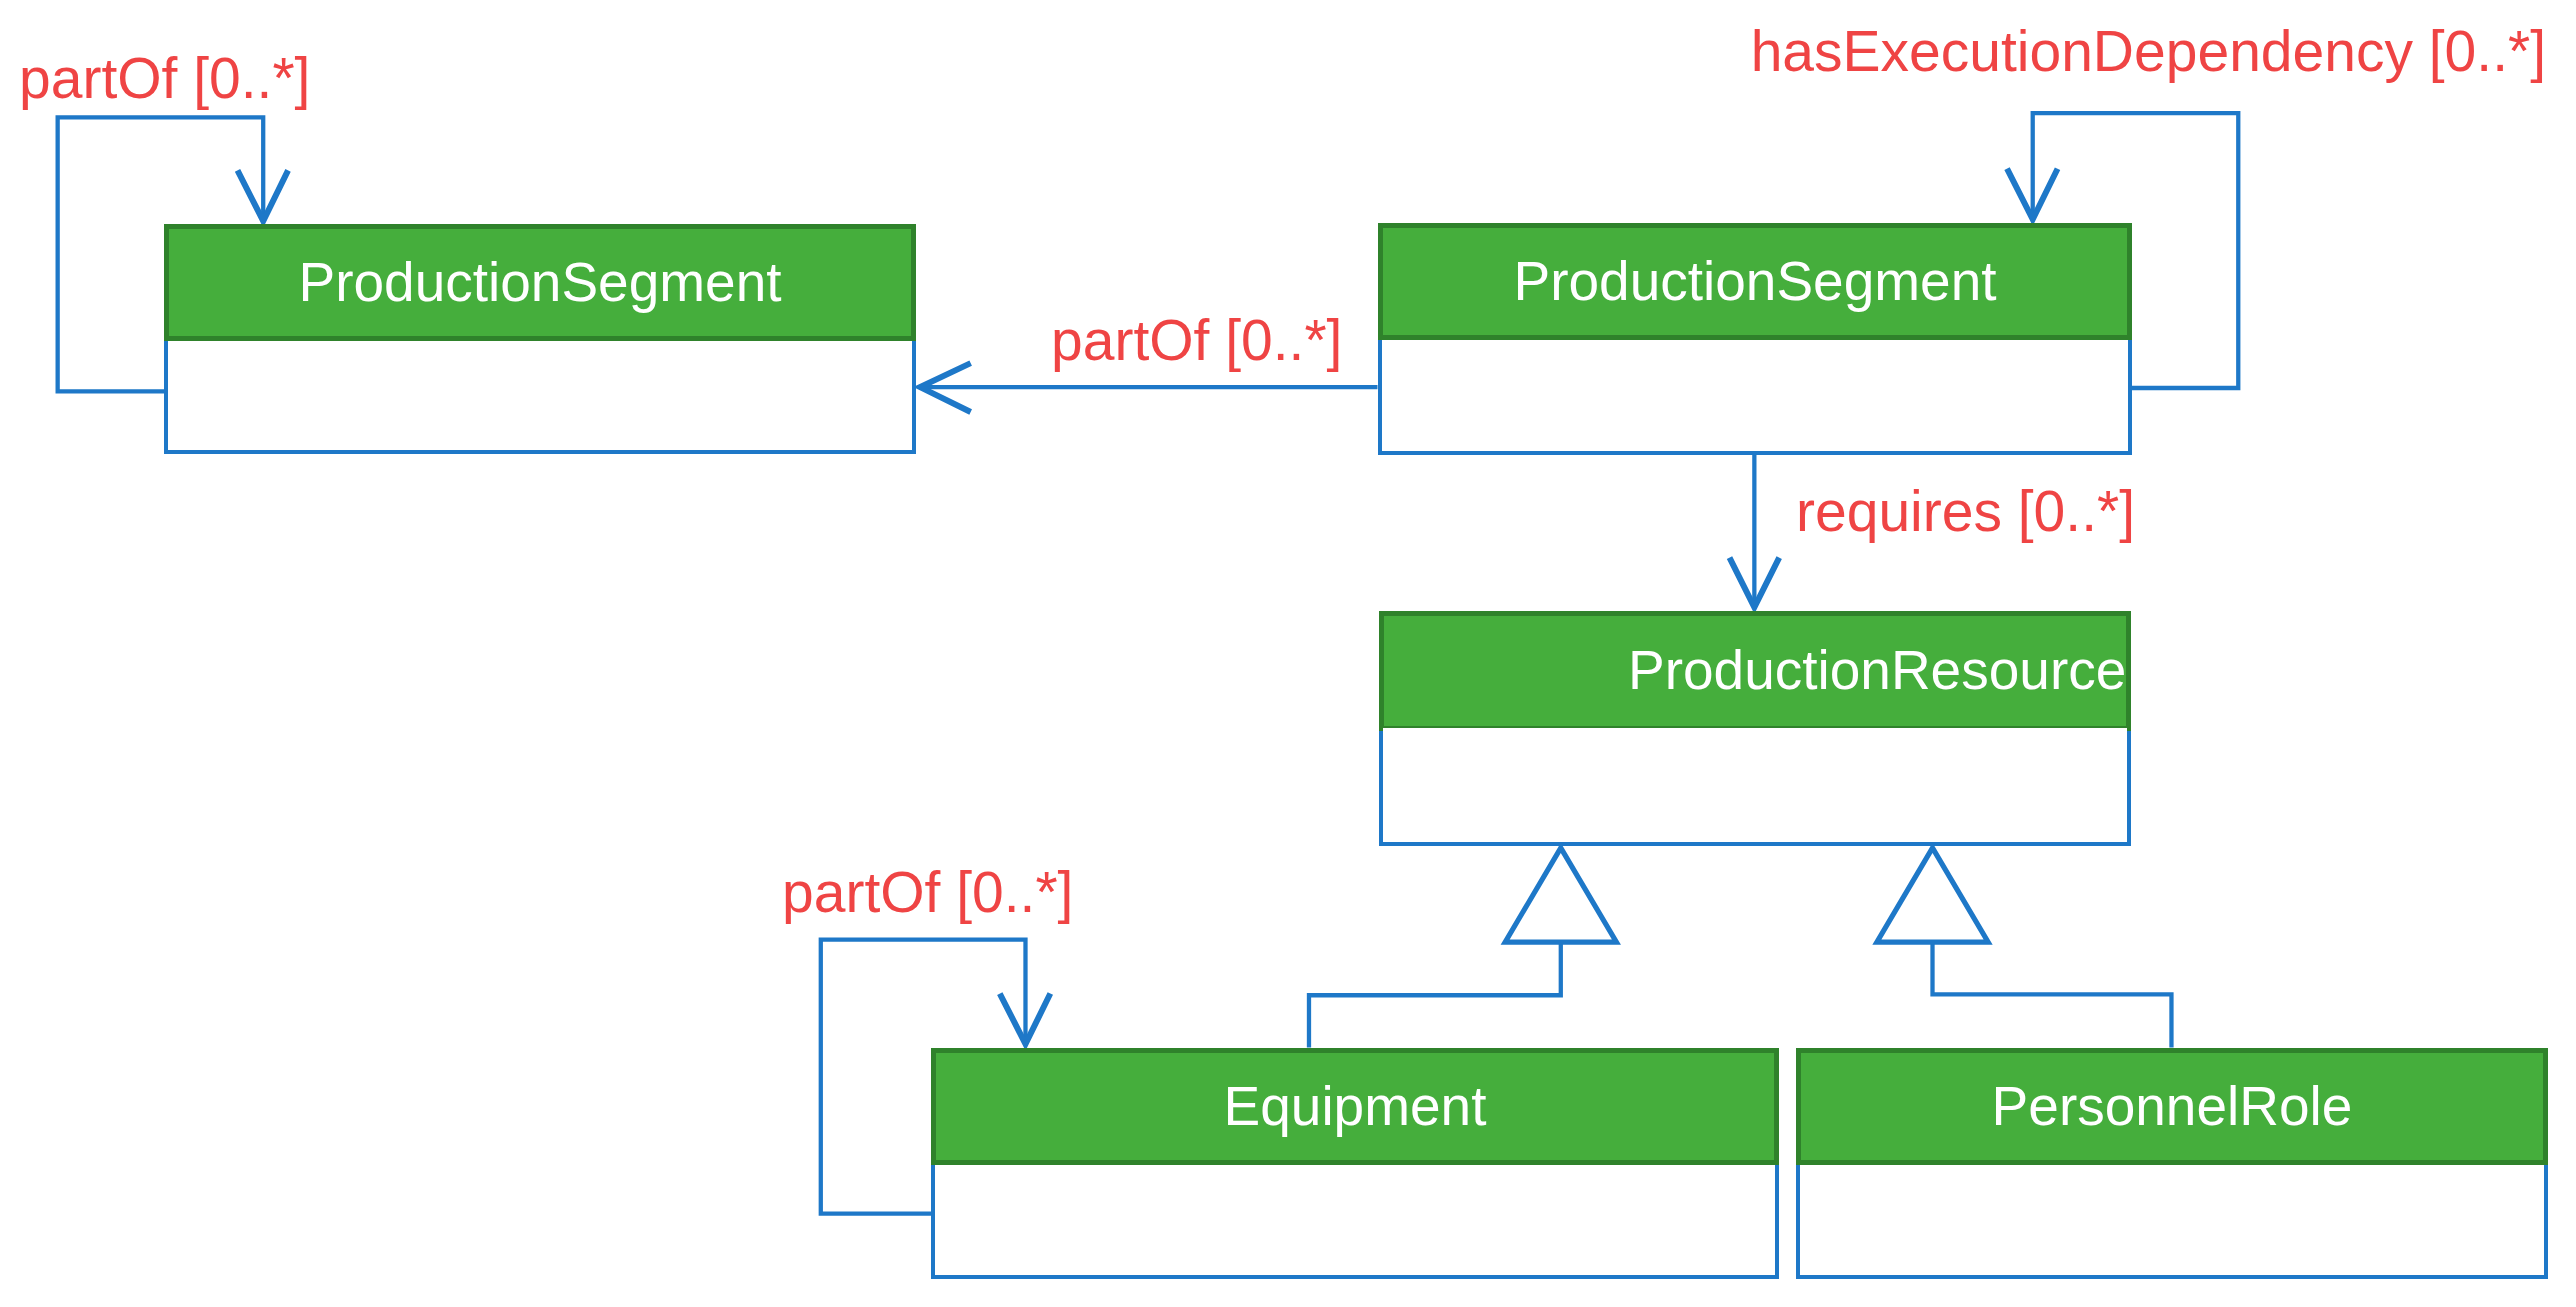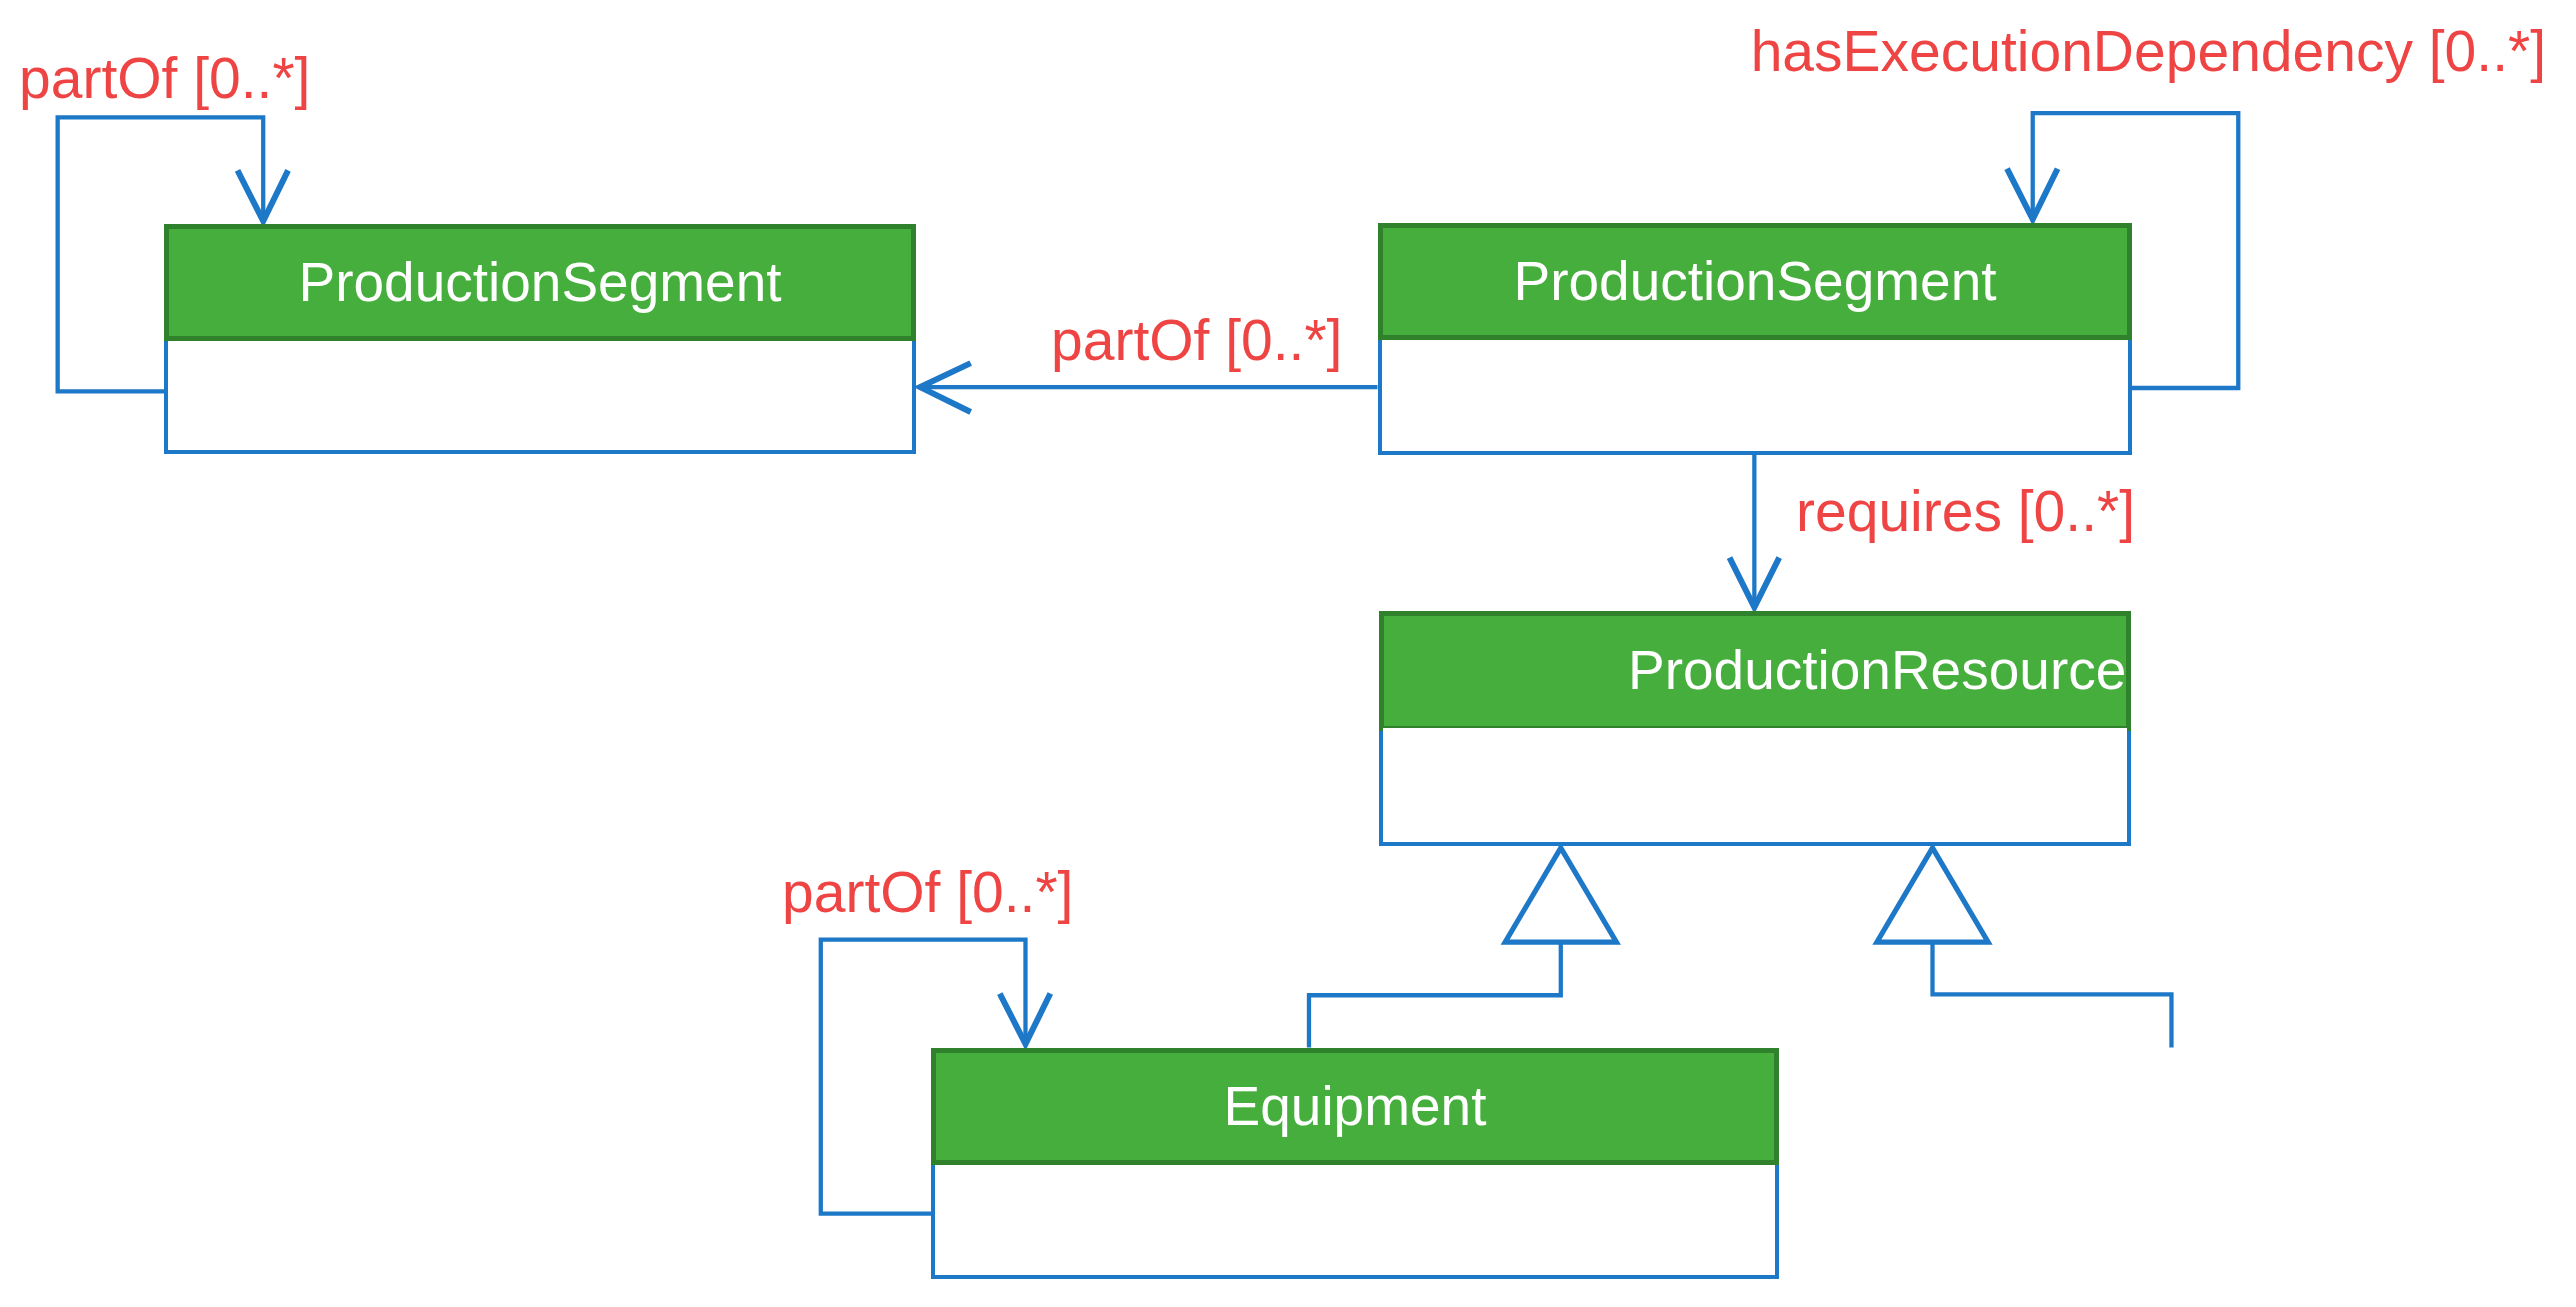--- a/index.html
+++ b/index.html
@@ -129,20 +129,26 @@
     <div class="class-attributes"></div>
   </div>
 
   <div class="class-box" style="left:931px; top:1048px; width:848px; height:231px;">
     <div class="class-header">
       <span class="class-name">Equipment</span>
     </div>
     <div class="class-attributes"></div>
   </div>
 
+  <div class="class-box" style="left:1796px; top:1048px; width:752px; height:231px;">
+    <div class="class-header">
+      <span class="class-name">PersonnelRole</span>
+    </div>
+    <div class="class-attributes"></div>
+  </div>
 
   <span class="edge-label" style="left:19px; top:50px;">partOf [0..*]</span>
 
   <span class="edge-label" style="right:30px; top:23px;">hasExecutionDependency [0..*]</span>
 
   <span class="edge-label" style="left:1051px; top:312px;">partOf [0..*]</span>
 
   <span class="edge-label" style="left:1796px; top:483px;">requires [0..*]</span>
 
   <span class="edge-label" style="left:782px; top:864px;">partOf [0..*]</span>

